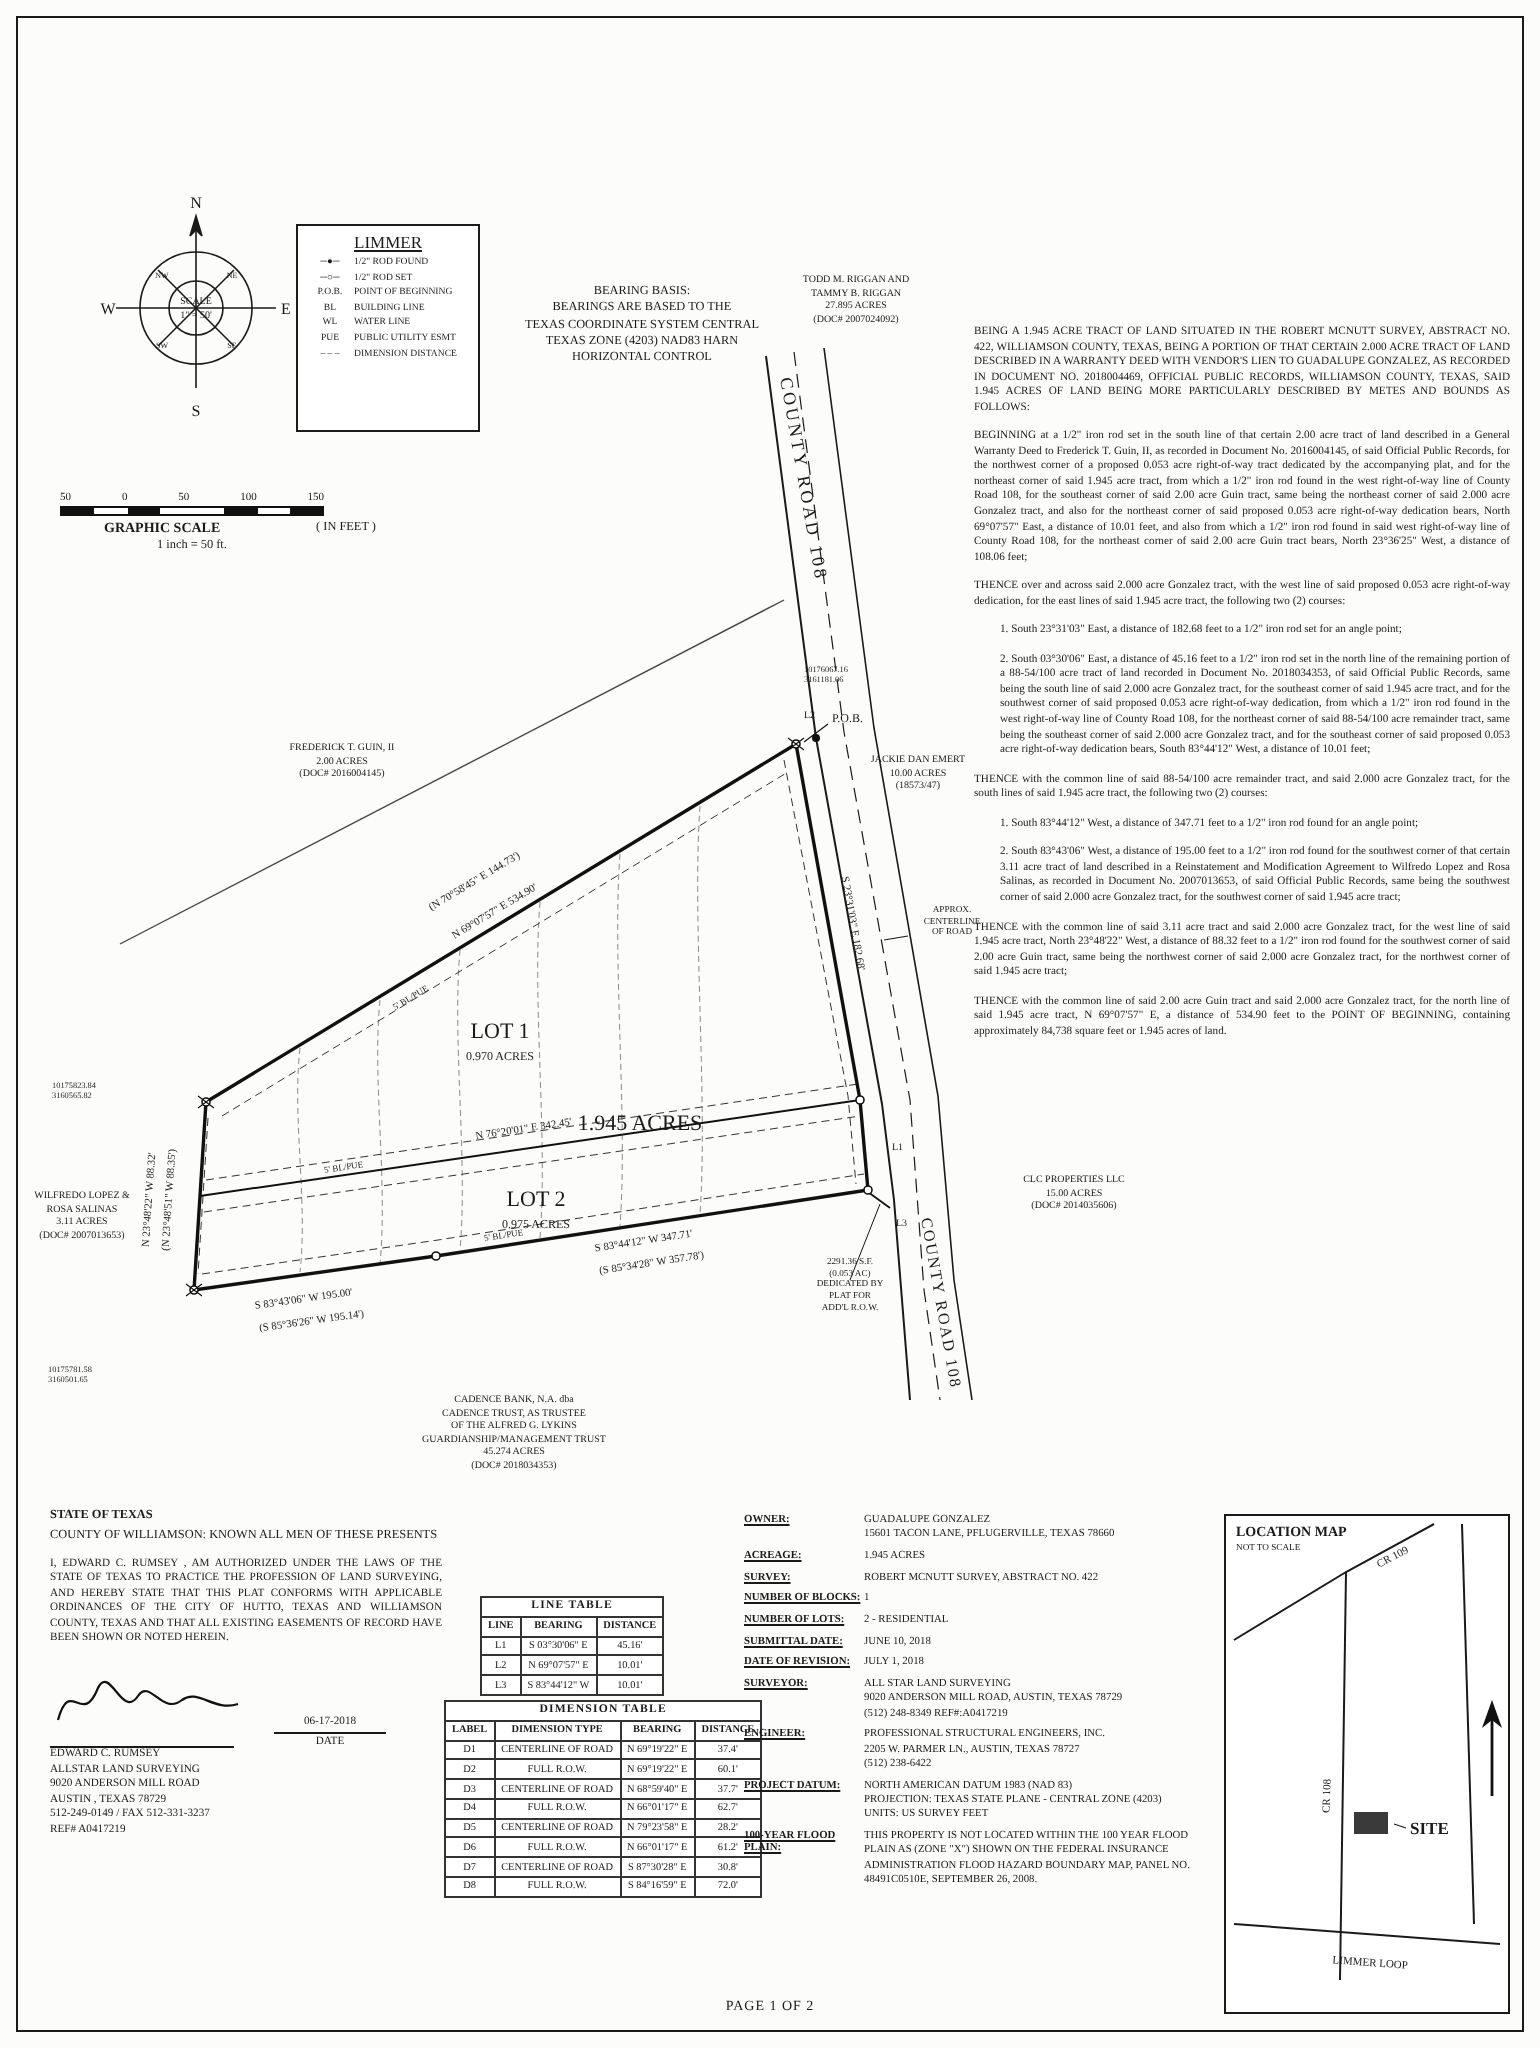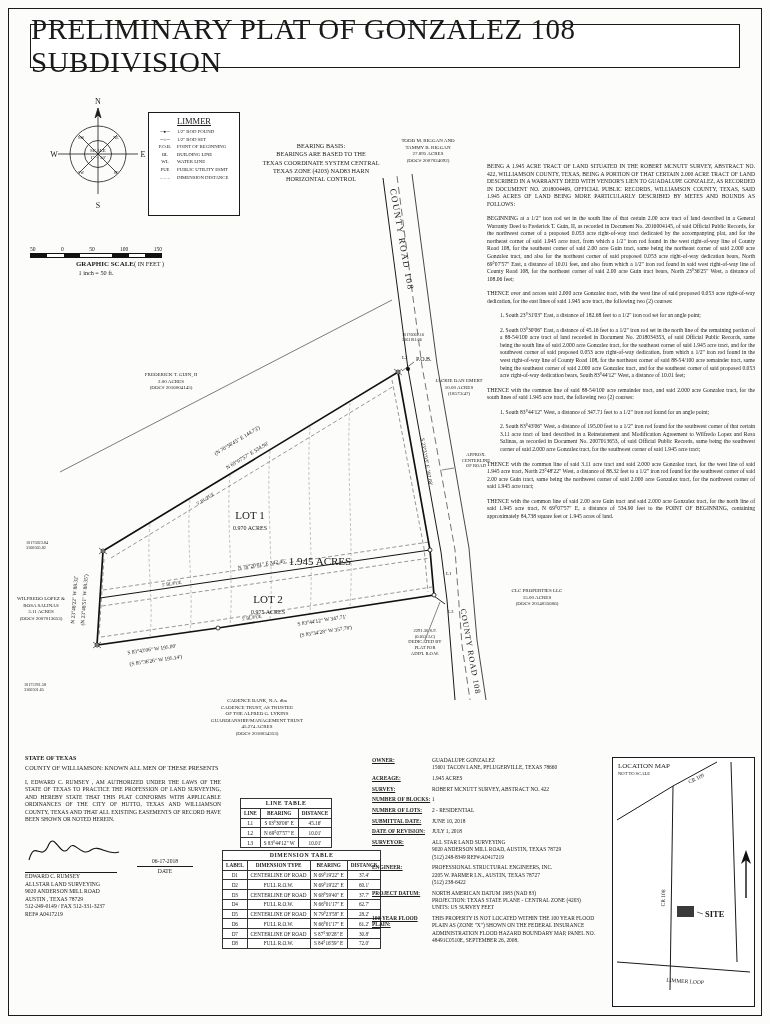--- a/index.html
+++ b/index.html
@@ -46,38 +46,35 @@
   .para { margin-bottom:7px; }
   .para.indent { padding-left:13px; }
 
   .cert { position:absolute; left:25px; top:754px; width:196px; z-index:3; }
   .sig-line { width:92px; border-bottom:0.9px solid #1a1a1a; }
   .date-block { position:absolute; left:112px; top:104px; width:56px; text-align:center; }
   .date-block .line { border-bottom:0.9px solid #1a1a1a; margin-bottom:1px; }
 
   .locmap { position:absolute; left:612px; top:757px; width:143px; height:250px;
             border:1.1px solid #1a1a1a; background:#fff; z-index:3; }
-  .locmap-title { position:absolute; left:5px; top:4px; font-size:7px; font-weight:normal; }
+  .locmap-title { position:absolute; left:5px; top:4px; font-size:7px; font-weight:bold; }
   .locmap-sub { position:absolute; left:5px; top:13px; font-size:4.6px; }
 
   .scale-ticks { display:flex; justify-content:space-between; width:132px; font-size:5.5px; margin-left:2px; }
   .scale-bar { display:flex; width:132px; height:5px; border:0.9px solid #111; margin:1px 0 2px 2px; }
   .sb { flex:1; } .sb.b { background:#111; } .sb.w { background:#fff; }
-  .scale-words { display:flex; width:136px; justify-content:flex-end; }
+  .scale-words { display:flex; width:136px; justify-content:space-between;margin-left:24px; }
   .footer { position:absolute; left:0; right:0; top:999px; text-align:center; font-size:7px; letter-spacing:0.5px; z-index:3; }
 </style>
 </head>
 <body>
 
 <div class="sheet">
   <div class="border-frame"></div>
 
-  <div class="title-box">
-    <span>PRELIMINARY PLAT OF GONZALEZ 108 SUBDIVISION</span>
-  </div>
 
   <svg class="abs" style="left:50px; top:94px; z-index:3;" width="96" height="124" viewBox="0 0 96 124">
     <g stroke="#1a1a1a" stroke-width="0.8" fill="none">
       <circle cx="48" cy="60" r="28"></circle>
       <circle cx="48" cy="60" r="13.5"></circle>
       <line x1="48" y1="20" x2="48" y2="100"></line>
       <line x1="8" y1="60" x2="88" y2="60"></line>
       <line x1="29" y1="41" x2="67" y2="79"></line>
       <line x1="67" y1="41" x2="29" y2="79"></line>
       <polygon points="48,14 45,24 48,21 51,24" fill="#1a1a1a"></polygon>
@@ -536,13 +533,14 @@
       </g>
       <text transform="translate(52,140) rotate(-88)" font-size="5.5" text-anchor="middle">CR 108</text>
       <text transform="translate(84,22) rotate(-27)" font-size="5.5" text-anchor="middle">CR 109</text>
       <text transform="translate(72,225) rotate(4)" font-size="5.5" text-anchor="middle">LIMMER LOOP</text>
       <text x="92" y="159" font-size="8.5" font-weight="bold">SITE</text>
     </svg>
     <div class="locmap-title">LOCATION MAP</div>
     <div class="locmap-sub">NOT TO SCALE</div>
   </div>
 
+  <div class="footer">PAGE 1 OF 2</div>
 </div>
 
 </body></html>

